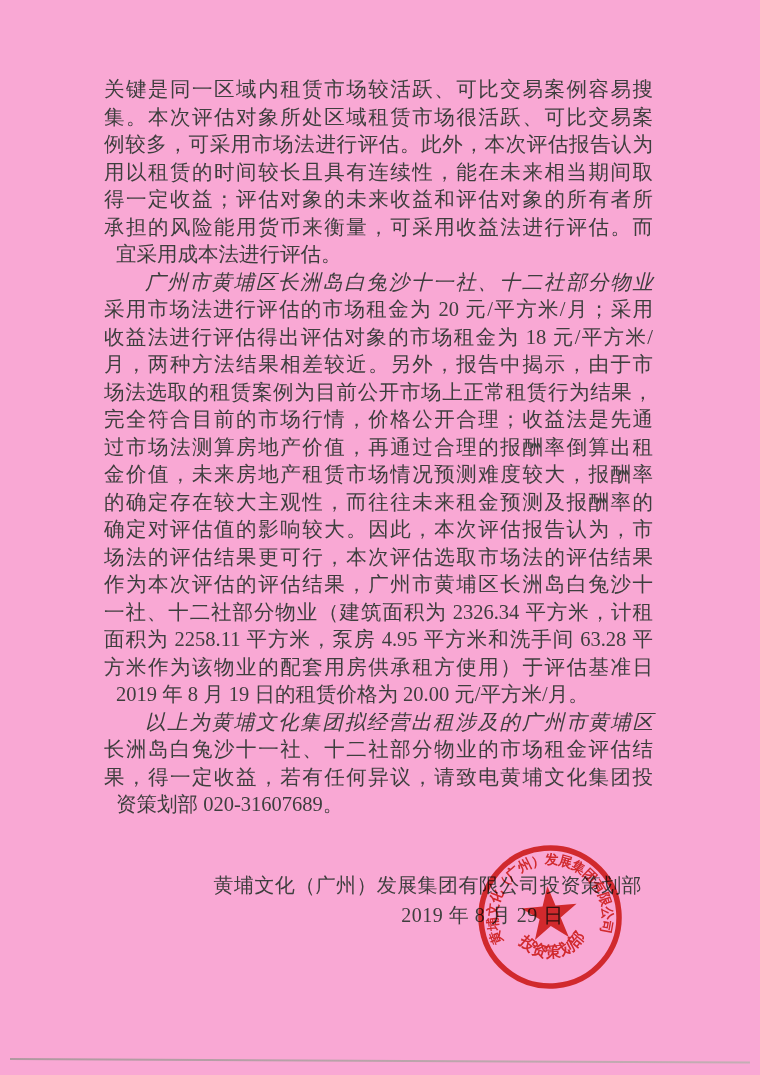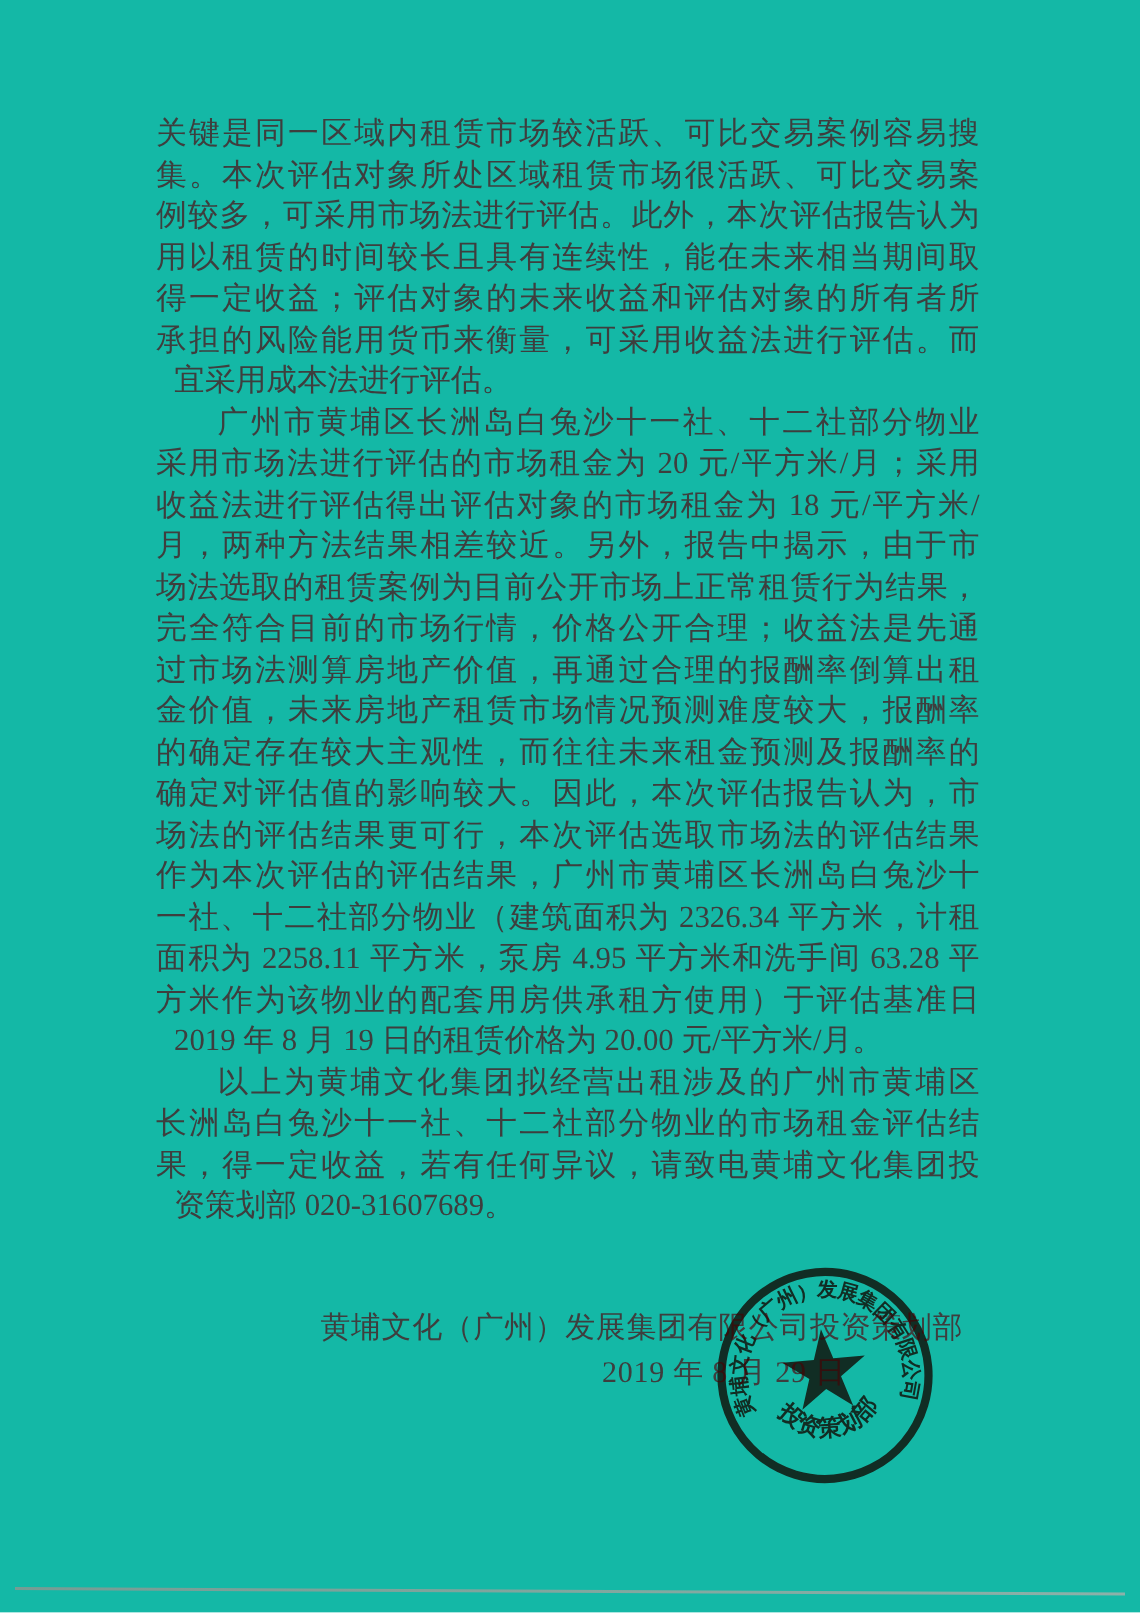--- a/index.html
+++ b/index.html
@@ -3,21 +3,21 @@
 <meta charset="utf-8">
 <style>
   html, body {
     margin: 0; padding: 0;
     background: #ffffff;
   }
   .page {
     position: relative;
     width: 760px;
     height: 1075px;
-    background: #14b8a6;
+    background: #f9a8d4;
     overflow: hidden;
     font-family: "Liberation Serif", "DejaVu Serif", serif;
     color: #3e3e3e;
   }
   .body-text {
     position: absolute;
     left: 104px;
     top: 76px;
     width: 549px;
     font-size: 20.5px;
@@ -28,20 +28,21 @@
     text-align: justify;
     text-align-last: justify;
     white-space: normal;
   }
   .line.last {
     text-align-last: left;
     margin-left: 12px;
   }
   .line.indent {
     text-indent: 2em;
+    font-style: italic;
   }
   .signature {
     position: absolute;
     left: 0;
     top: 872px;
     width: 760px;
     font-size: 20px;
     line-height: 27px;
     color: #3e3e3e;
   }

